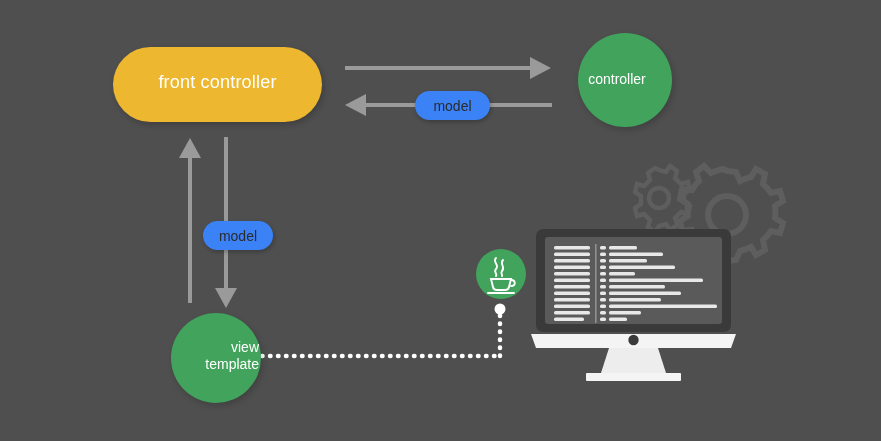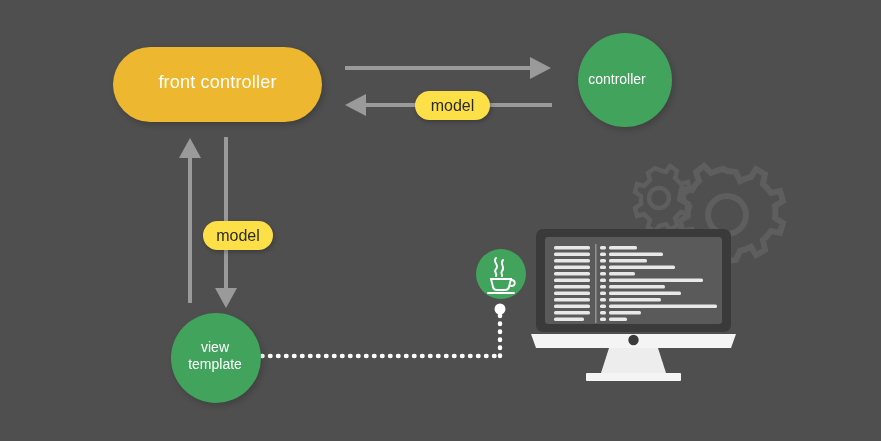--- a/index.html
+++ b/index.html
@@ -68,36 +68,37 @@
     left: 171px; top: 313px;
     width: 90px; height: 90px;
     background: #41a35c;
     border-radius: 50%;
     box-shadow: 2px 3px 6px rgba(0,0,0,0.18);
   }
   #view-template-label {
     left: 171px; top: 339px;
     width: 88px;
     font-size: 14px;
+    text-align: right;
   }
   
   #java-circle {
     position: absolute;
     left: 476px; top: 249px;
     width: 50px; height: 50px;
     background: #41a35c;
     border-radius: 50%;
   }
   
   .model-pill {
     position: absolute;
-    background: #fde047;
+    background: #3b82f6;
     border-radius: 16px;
     color: #2b2b2b;
-    font-size: 16px;
+    font-size: 14px;
     display: flex;
     align-items: center;
     justify-content: center;
     box-shadow: 1px 2px 4px rgba(0,0,0,0.25);
     user-select: none;
   }
   #model-pill-horizontal {
     left: 415px; top: 91px;
     width: 75px; height: 29px;
   }

